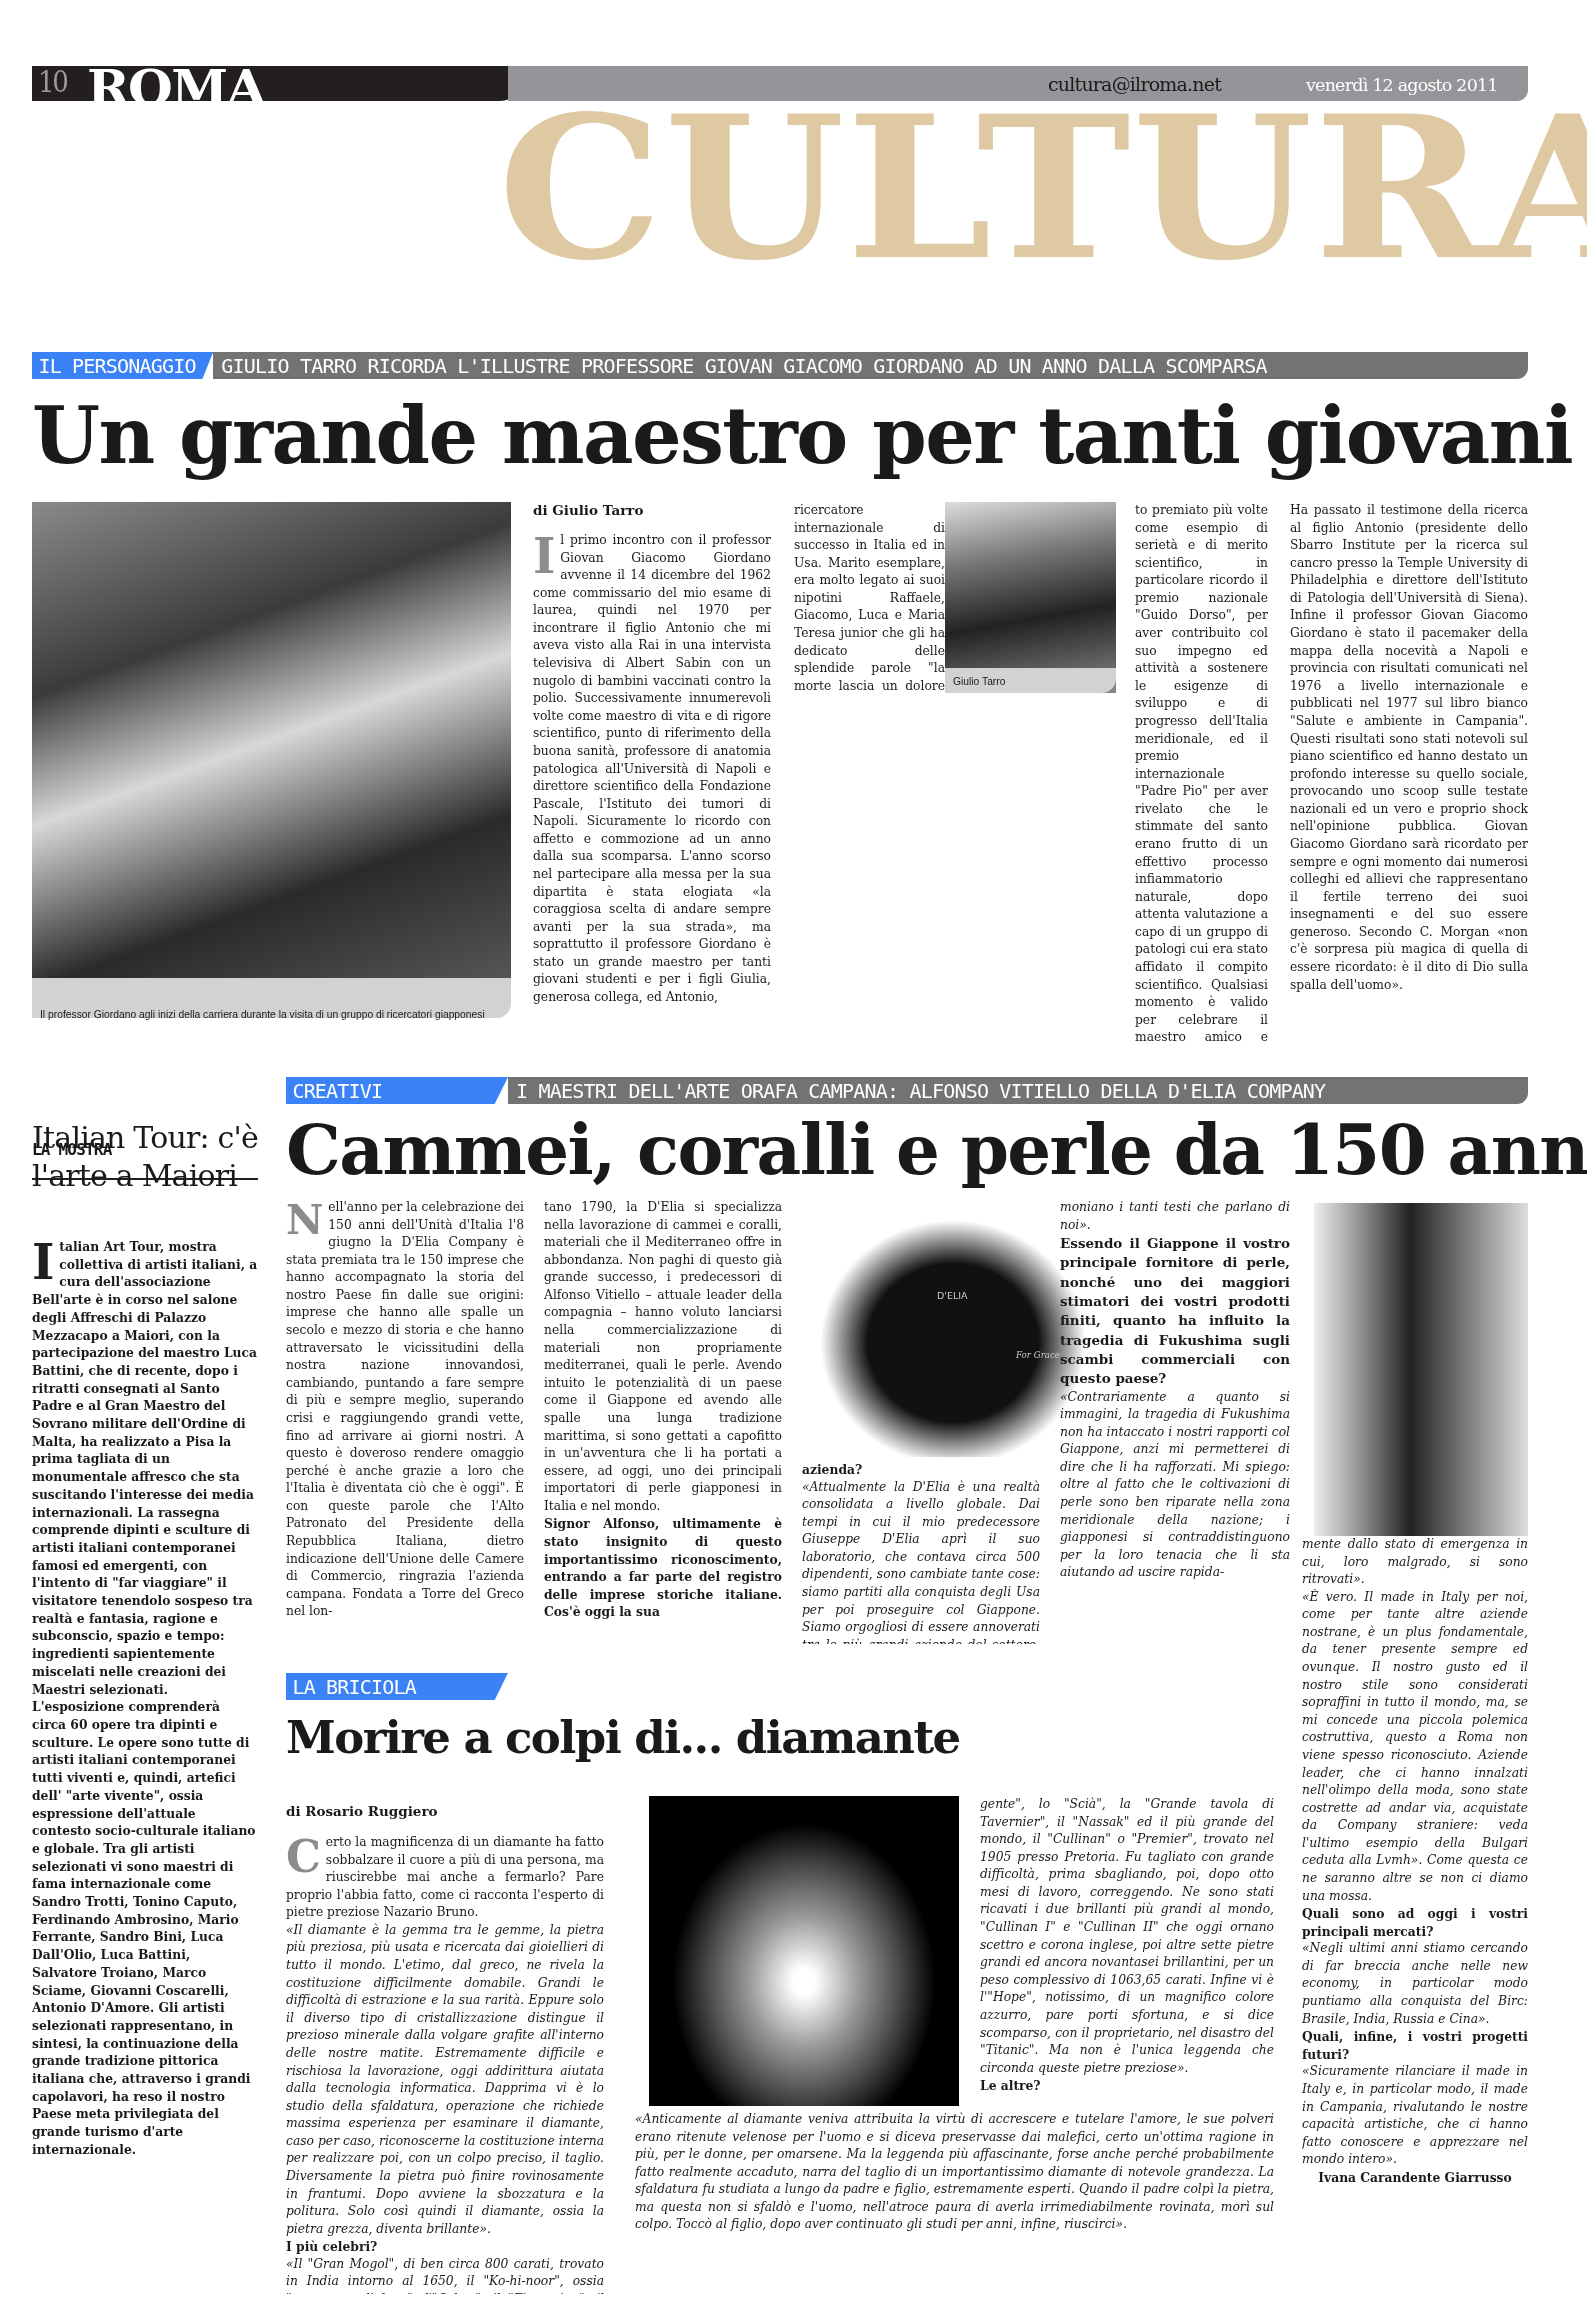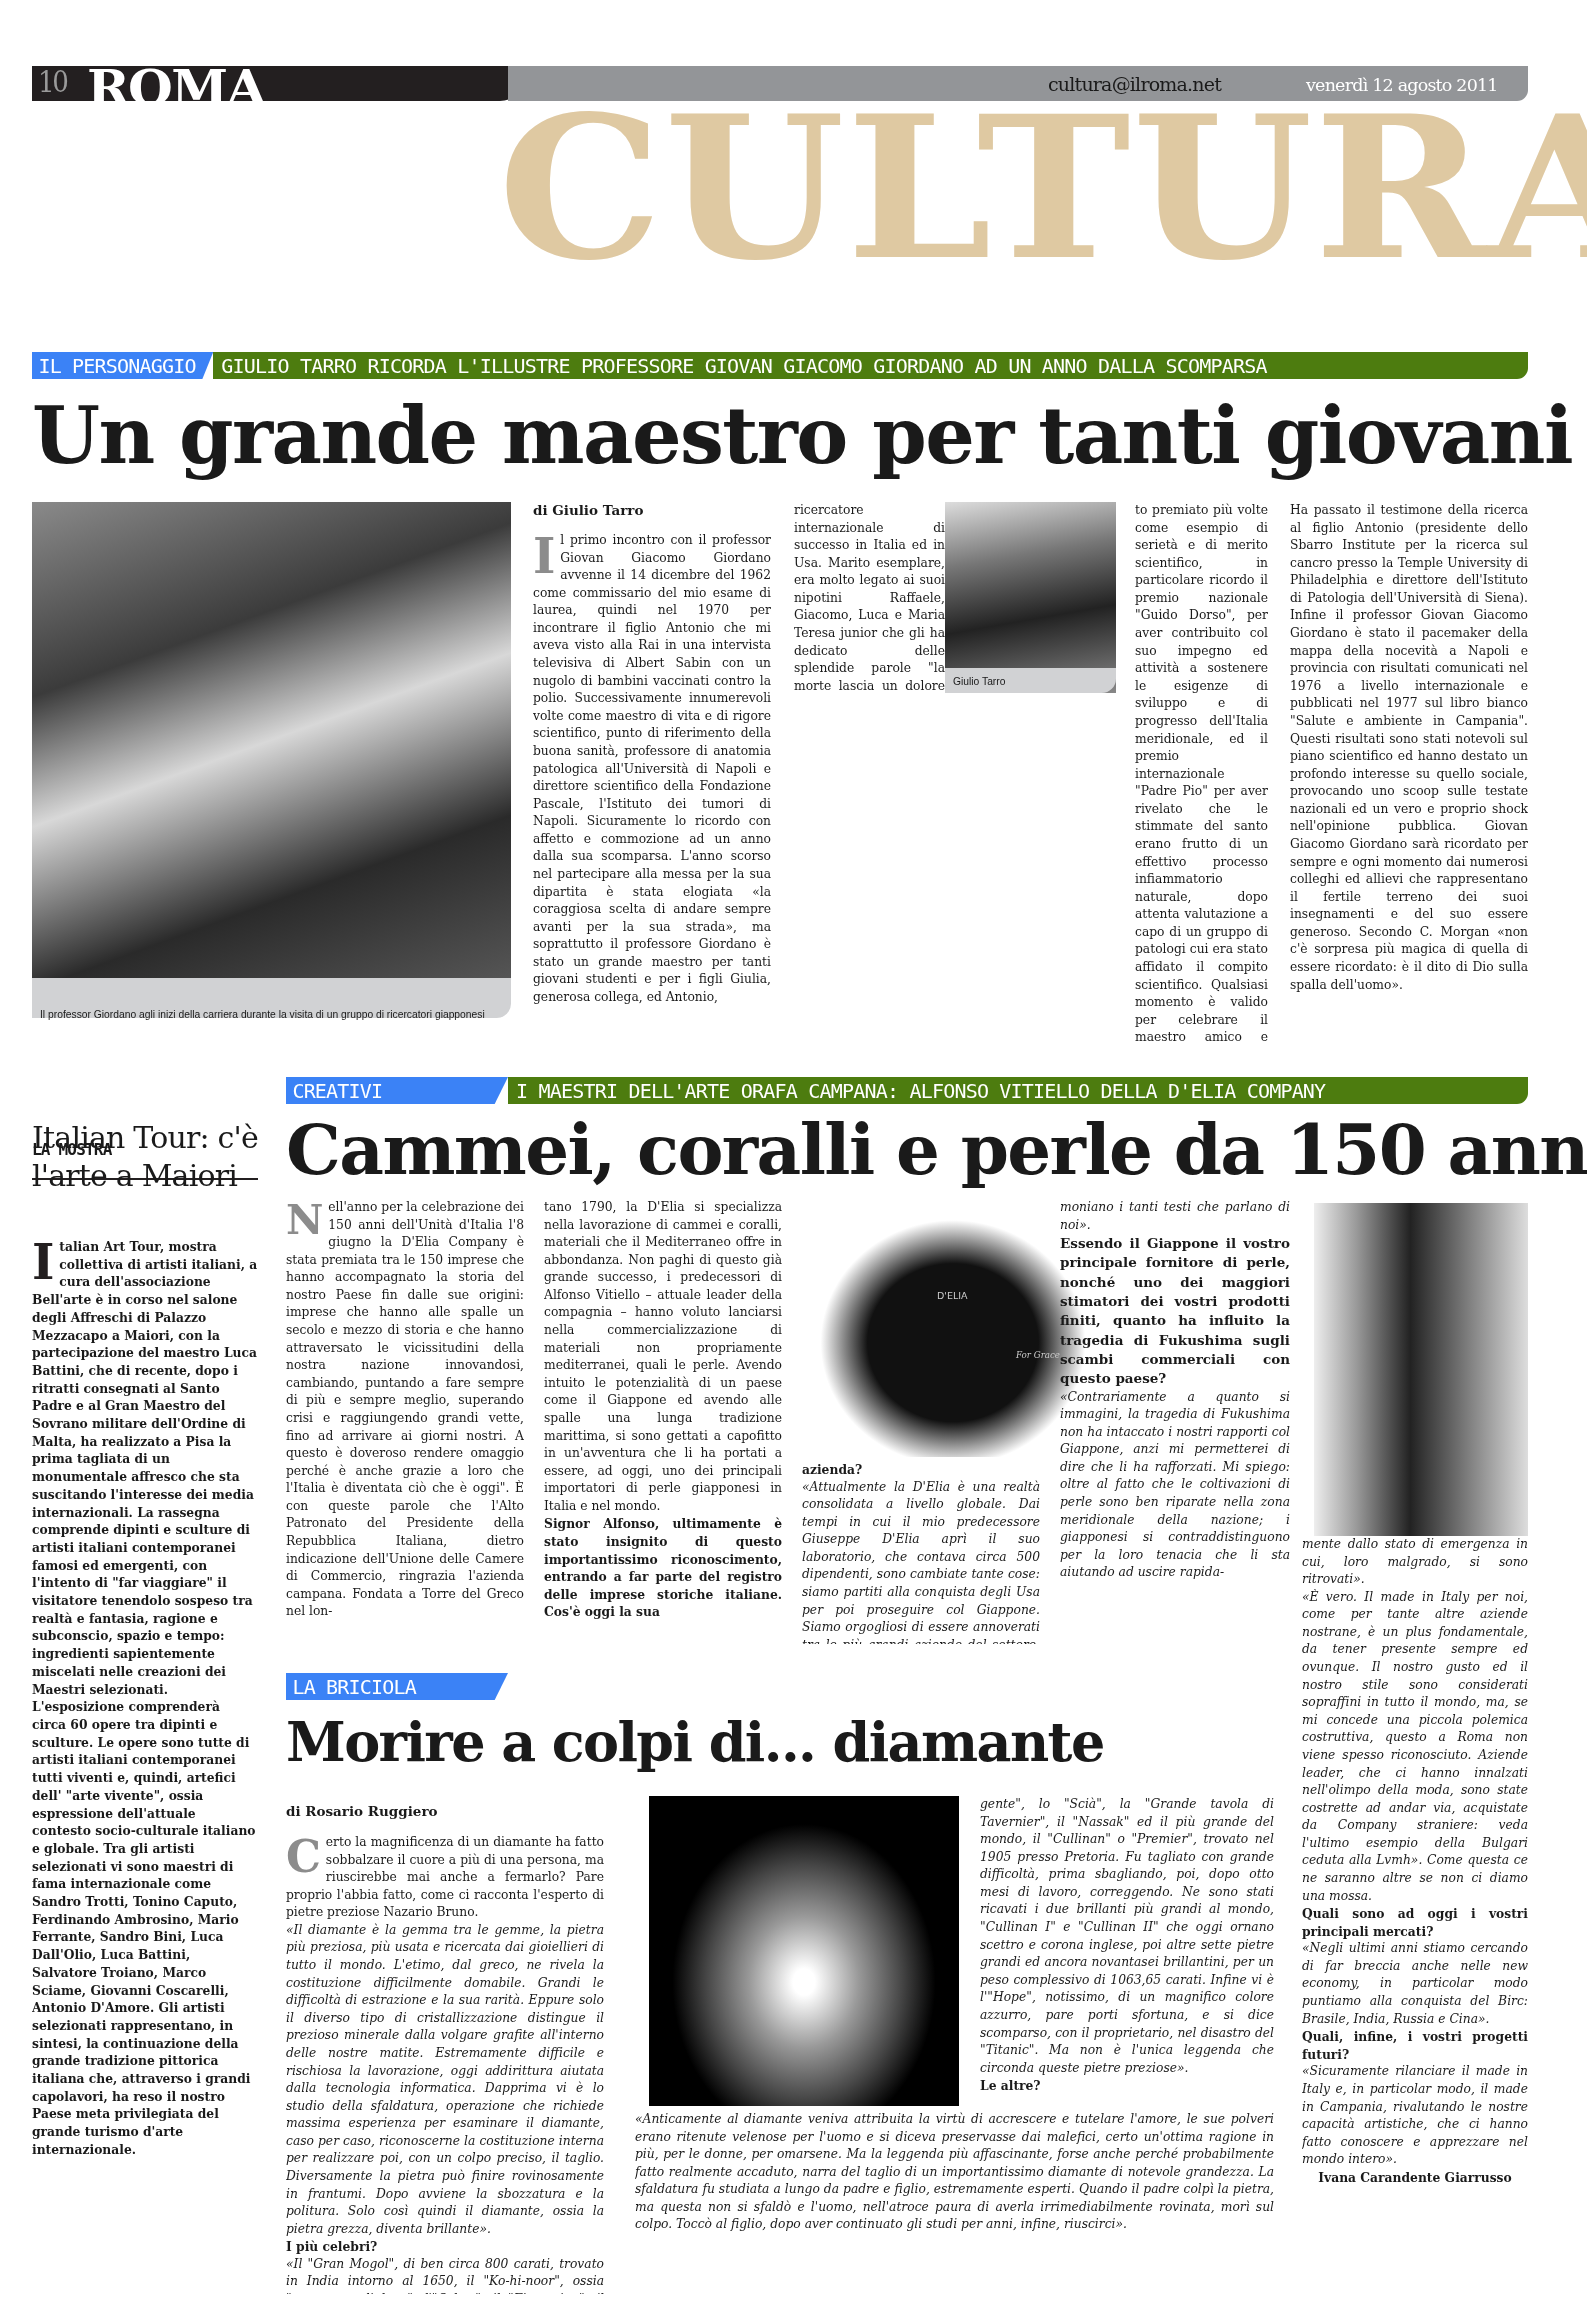--- a/index.html
+++ b/index.html
@@ -7,21 +7,21 @@
 .abs{position:absolute}
 .masthead-black{left:32px;top:66px;width:492px;height:35px;background:#231f20;border-radius:0 0 24px 0}
 .masthead-grey{left:508px;top:66px;width:1020px;height:35px;background:#939598;border-radius:0 0 11px 0}
 .pagenum{left:38px;top:65px;font:29px "DejaVu Serif",serif;color:#9a9a9a;font-stretch:condensed;letter-spacing:-2.4px}
 .roma{left:87px;top:59px;font:900 49px "DejaVu Serif",serif;color:#fff;transform:scaleX(1.05);transform-origin:left;letter-spacing:-1.6px}
 .email{left:1048px;top:73px;font:19px "DejaVu Serif",serif;color:#1a1a1a;letter-spacing:-0.8px}
 .date{left:1306px;top:75px;font:17.5px "DejaVu Serif",serif;color:#fff;letter-spacing:-0.8px}
 .cultura{left:498px;top:89px;font:bold 197px "DejaVu Serif",serif;color:#dfc9a2;letter-spacing:1.6px;line-height:1;transform:scaleX(1.05);transform-origin:left}
 .kicker{height:27px;display:flex}
 .kicker .k1{background:#3b82f6;color:#fff;font:20px "DejaVu Sans Mono",monospace;padding:2.4px 6.4px;letter-spacing:-0.8px;clip-path:polygon(0 0,100% 0,94% 100%,0 100%);padding-right:17.5px}
-.kicker .k2{background:#4d7c0f;color:#fff;flex:1;font:20px "DejaVu Sans Mono",monospace;padding:2.4px 8px;letter-spacing:-0.8px;border-radius:0 0 11px 0;white-space:nowrap;overflow:hidden}
+.kicker .k2{background:#737373;color:#fff;flex:1;font:20px "DejaVu Sans Mono",monospace;padding:2.4px 8px;letter-spacing:-0.8px;border-radius:0 0 11px 0;white-space:nowrap;overflow:hidden}
 .headline{font:bold 73px "DejaVu Serif",serif;letter-spacing:-1.6px;line-height:1;white-space:nowrap}
 .col{font:12.3px/1.43 "DejaVu Serif",serif;text-align:justify;hyphens:auto;overflow:hidden}
 .col p{margin:0}
 .byline{font:bold 13.5px "DejaVu Serif",serif}
 .drop{float:left;font:bold 48px/0.8 "DejaVu Serif",serif;color:#8c8c8c;margin:4.8px 4.8px 0 0}
 .dropdark{float:left;font:bold 48px/0.8 "DejaVu Serif",serif;color:#231f20;margin:4.8px 4.8px 0 0}
 .photo{background:#555}
 .caption{background:#d1d2d4;font:10.3px "Liberation Sans",sans-serif;padding:4.8px 8px;border-radius:0 0 14.3px 0}
 .it{font-style:italic}
 .b{font-weight:bold}
@@ -106,21 +106,21 @@
   <p class="b">Quali sono ad oggi i vostri principali mercati?</p>
   <p class="it">«Negli ultimi anni stiamo cercando di far breccia anche nelle new economy, in particolar modo puntiamo alla conquista del Birc: Brasile, India, Russia e Cina».</p>
   <p class="b">Quali, infine, i vostri progetti futuri?</p>
   <p class="it">«Sicuramente rilanciare il made in Italy e, in particolar modo, il made in Campania, rivalutando le nostre capacità artistiche, che ci hanno fatto conoscere e apprezzare nel mondo intero».</p>
   <p class="b" style="text-align:center">Ivana Carandente Giarrusso</p>
 </div>
 
 <div class="abs kicker" style="left:286px;top:1673px;width:984px">
   <div class="k1" style="width:222px">LA BRICIOLA</div>
 </div>
-<div class="abs headline" style="left:286px;top:1715px;font-size:54px">Morire a colpi di... diamante</div>
+<div class="abs headline" style="left:286px;top:1715px;font-size:45px">Morire a colpi di... diamante</div>
 <div class="abs byline" style="left:286px;top:1803px">di Rosario Ruggiero</div>
 <div class="abs col" style="left:286px;top:1834px;width:318px;height:460px">
   <span class="drop" style="font-size:44px">C</span><span>erto la magnificenza di un diamante ha fatto sobbalzare il cuore a più di una persona, ma riuscirebbe mai anche a fermarlo? Pare proprio l'abbia fatto, come ci racconta l'esperto di pietre preziose Nazario Bruno.</span>
   <p class="it">«Il diamante è la gemma tra le gemme, la pietra più preziosa, più usata e ricercata dai gioiellieri di tutto il mondo. L'etimo, dal greco, ne rivela la costituzione difficilmente domabile. Grandi le difficoltà di estrazione e la sua rarità. Eppure solo il diverso tipo di cristallizzazione distingue il prezioso minerale dalla volgare grafite all'interno delle nostre matite. Estremamente difficile e rischiosa la lavorazione, oggi addirittura aiutata dalla tecnologia informatica. Dapprima vi è lo studio della sfaldatura, operazione che richiede massima esperienza per esaminare il diamante, caso per caso, riconoscerne la costituzione interna per realizzare poi, con un colpo preciso, il taglio. Diversamente la pietra può finire rovinosamente in frantumi. Dopo avviene la sbozzatura e la politura. Solo così quindi il diamante, ossia la pietra grezza, diventa brillante».</p>
   <p class="b">I più celebri?</p>
   <p class="it">«Il "Gran Mogol", di ben circa 800 carati, trovato in India intorno al 1650, il "Ko-hi-noor", ossia "montagna di luce", l'"Orlow", il "Fiorentino", il "Reg-</p>
 </div>
 <div class="abs photo" style="left:649px;top:1796px;width:310px;height:310px;background:radial-gradient(ellipse at 50% 60%,#fff 5%,#999 25%,#444 45%,#000 60%)"></div>
 <div class="abs col" style="left:980px;top:1796px;width:294px;height:318px">
   <p class="it">gente", lo "Scià", la "Grande tavola di Tavernier", il "Nassak" ed il più grande del mondo, il "Cullinan" o "Premier", trovato nel 1905 presso Pretoria. Fu tagliato con grande difficoltà, prima sbagliando, poi, dopo otto mesi di lavoro, correggendo. Ne sono stati ricavati i due brillanti più grandi al mondo, "Cullinan I" e "Cullinan II" che oggi ornano scettro e corona inglese, poi altre sette pietre grandi ed ancora novantasei brillantini, per un peso complessivo di 1063,65 carati. Infine vi è l'"Hope", notissimo, di un magnifico colore azzurro, pare porti sfortuna, e si dice scomparso, con il proprietario, nel disastro del "Titanic". Ma non è l'unica leggenda che circonda queste pietre preziose».</p>

